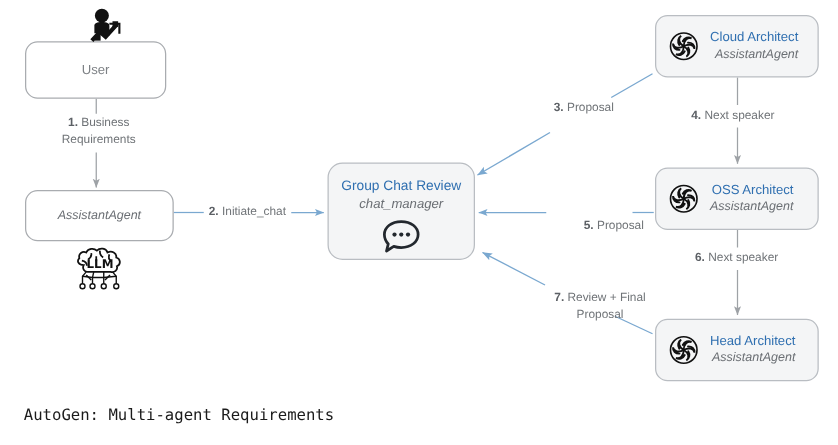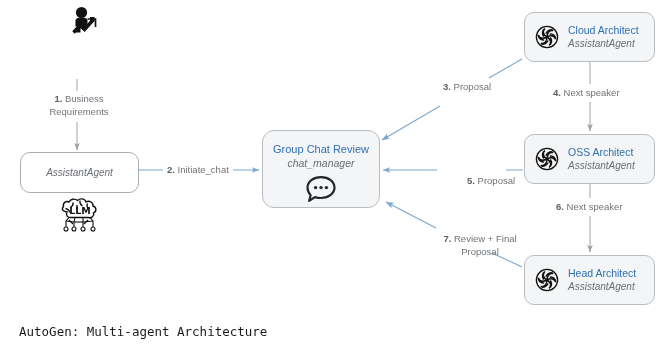--- a/index.html
+++ b/index.html
@@ -55,21 +55,21 @@
   .node-sub {
     color: #6a6e73;
     font-size: 10px;
     line-height: 13px;
     font-style: italic;
     white-space: nowrap;
   }
   .node-stack {
     display: flex;
     flex-direction: column;
-    align-items: flex-start;
+    align-items: flex-end;
     justify-content: center;
   }
 
   
   #user-node {
     left: 20px; top: 33px; width: 113px; height: 46px;
   }
   #user-label {
     color: #7d8185;
     font-size: 10.5px;
@@ -184,20 +184,23 @@
       <line x1="590" y1="184" x2="590" y2="198" stroke="#9ea2a6" stroke-width="1"></line>
       <line x1="590" y1="216" x2="590" y2="252" stroke="#9ea2a6" stroke-width="1" marker-end="url(#arrow-gray)"></line>
     </g>
 
     <g>
       <line x1="522" y1="267" x2="492" y2="253" stroke="#7aa8d0" stroke-width="1.1"></line>
       <line x1="436" y1="228" x2="386" y2="202" stroke="#7aa8d0" stroke-width="1.1" marker-end="url(#arrow-blue)"></line>
     </g>
   </svg>
 
+  <div class="node node-plain" id="user-node">
+    <span id="user-label">User</span>
+  </div>
 
   <div class="icon-abs" id="user-icon-wrap">
     <svg viewBox="0 0 42 34" width="42" height="34" xmlns="http://www.w3.org/2000/svg">
       <circle cx="13.5" cy="6.5" r="5.6" fill="#111111"></circle>
       <path d="M7.5 14.5 C7.5 12.7 9.6 11.6 13.5 11.6 C17.4 11.6 19.5 12.7 19.5 14.5
                L19.5 20.5 L7.5 20.5 Z" fill="#111111"></path>
       <path d="M5.5 26.5 L12 19.5 L16.5 23.5 L25.5 13.5" stroke="#111111" stroke-width="3.4" fill="none" stroke-linejoin="miter" stroke-linecap="butt"></path>
       <path d="M19.5 13.0 L27.5 13.0 L27.5 21.0" stroke="#111111" stroke-width="1.7" fill="none"></path>
       <rect x="8" y="22" width="4.5" height="4.5" fill="#111111"></rect>
       <rect x="15" y="18" width="4.5" height="4.5" fill="#111111"></rect>
@@ -352,15 +355,15 @@
           <path d="M12 12 C8.1 9.8 7.1 5.9 9.9 3.7 C7.4 5.2 6.8 8.4 8.4 11"></path>
         </g>
       </svg>
     </span>
     <div class="node-stack">
       <span class="node-title">Head Architect</span>
       <span class="node-sub">AssistantAgent</span>
     </div>
   </div>
 
-  <div id="caption">AutoGen: Multi-agent Architecture</div>
+  <div id="caption">AutoGen: Multi-agent Requirements</div>
 
 </div>
 
 </body></html>

